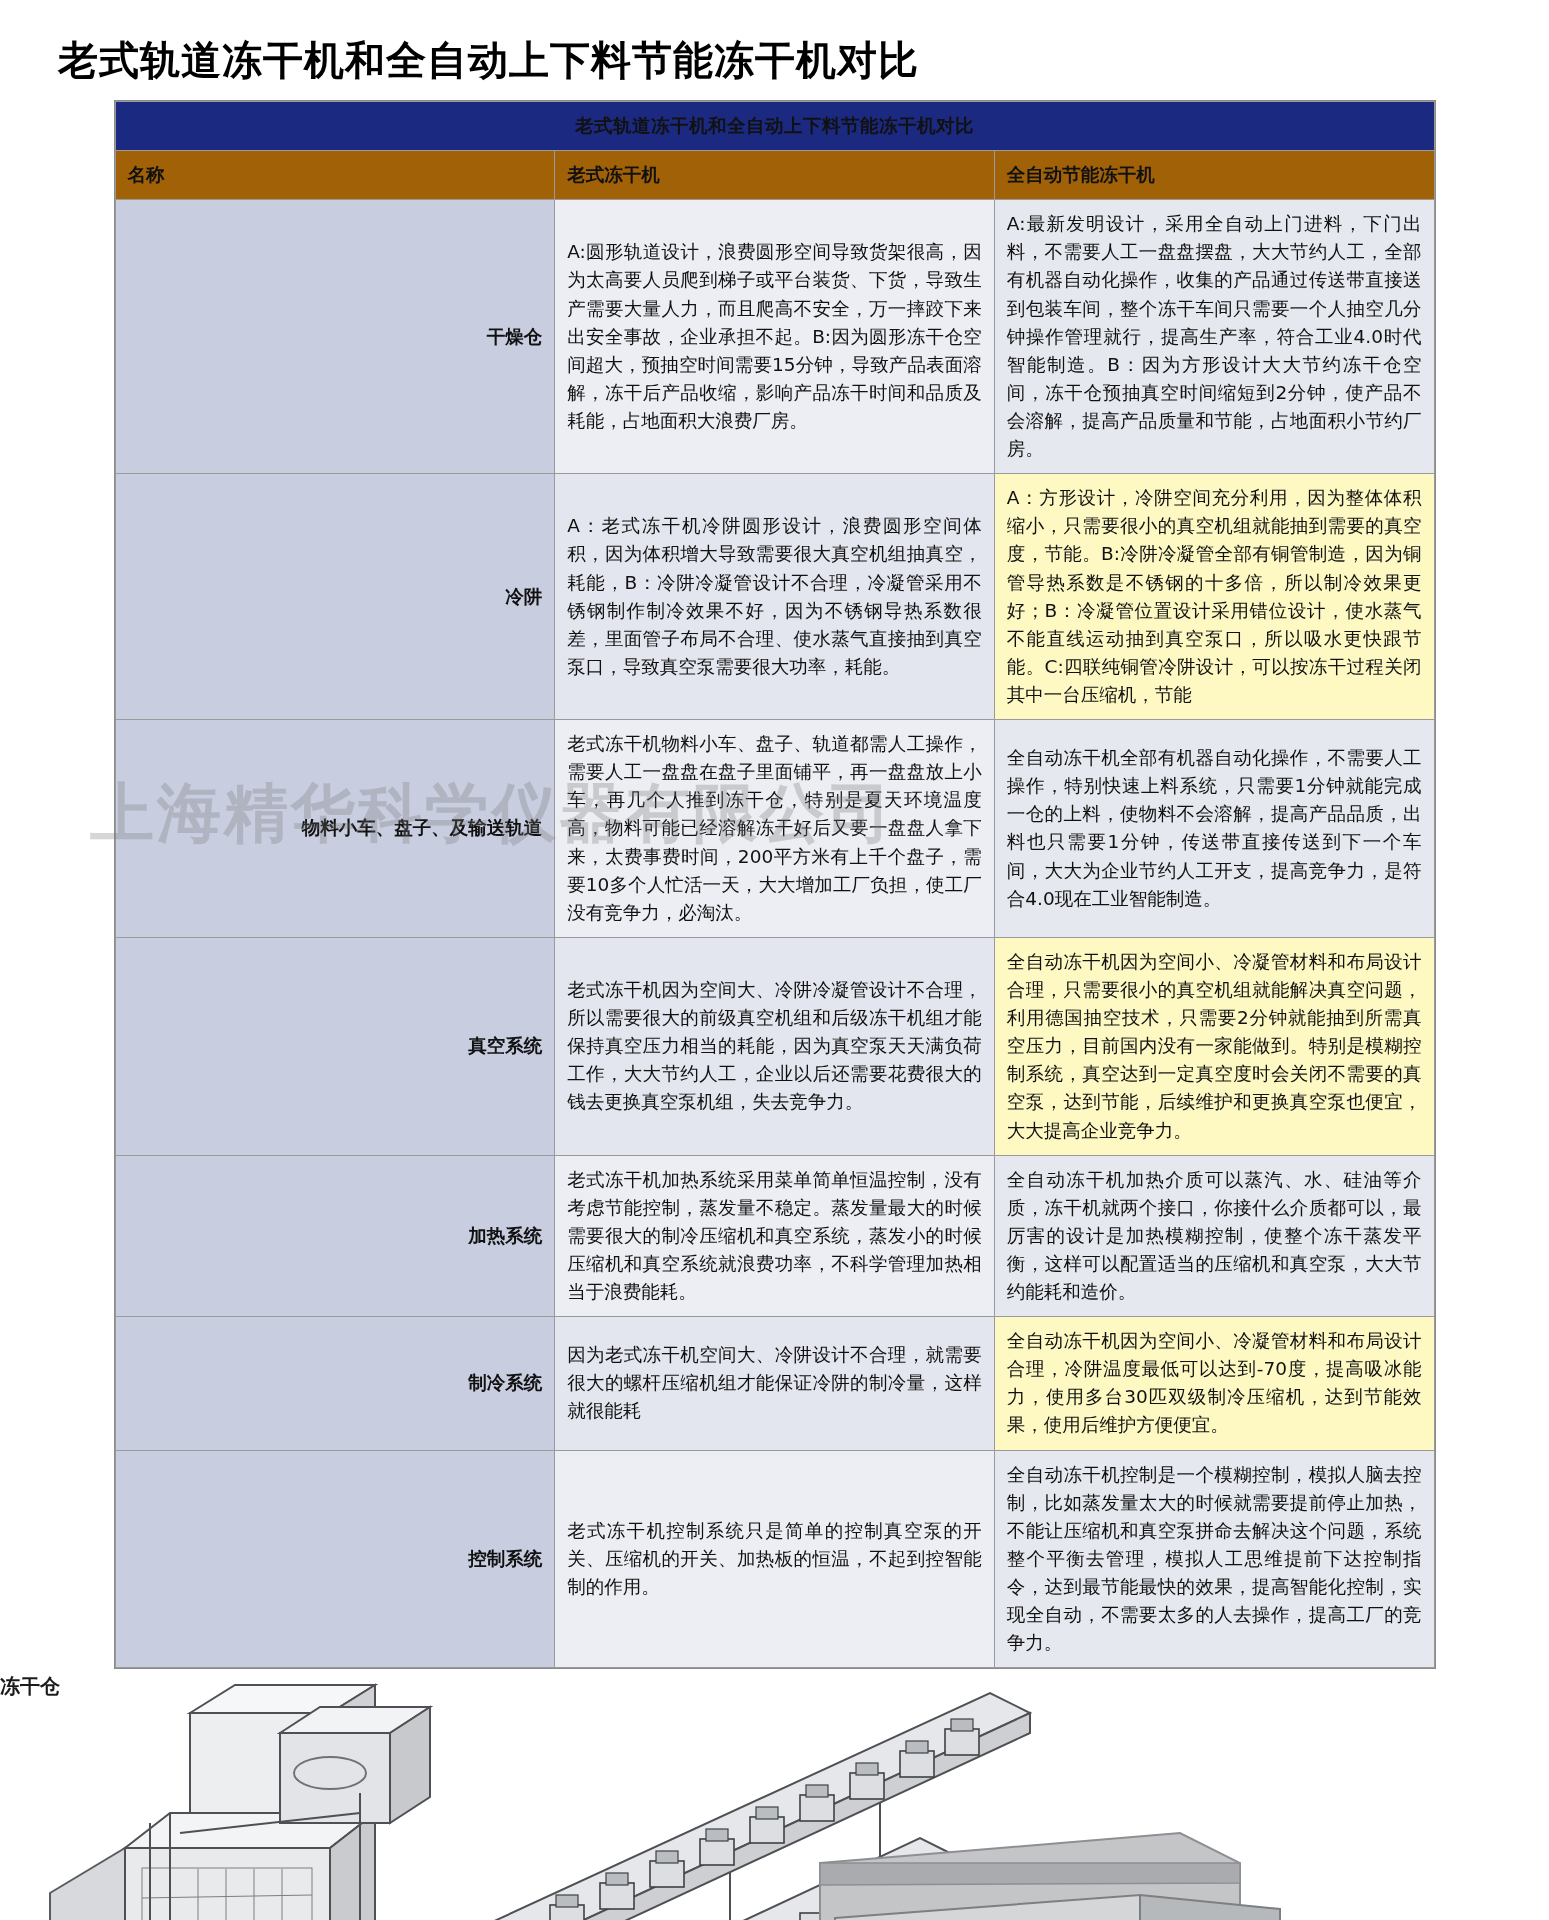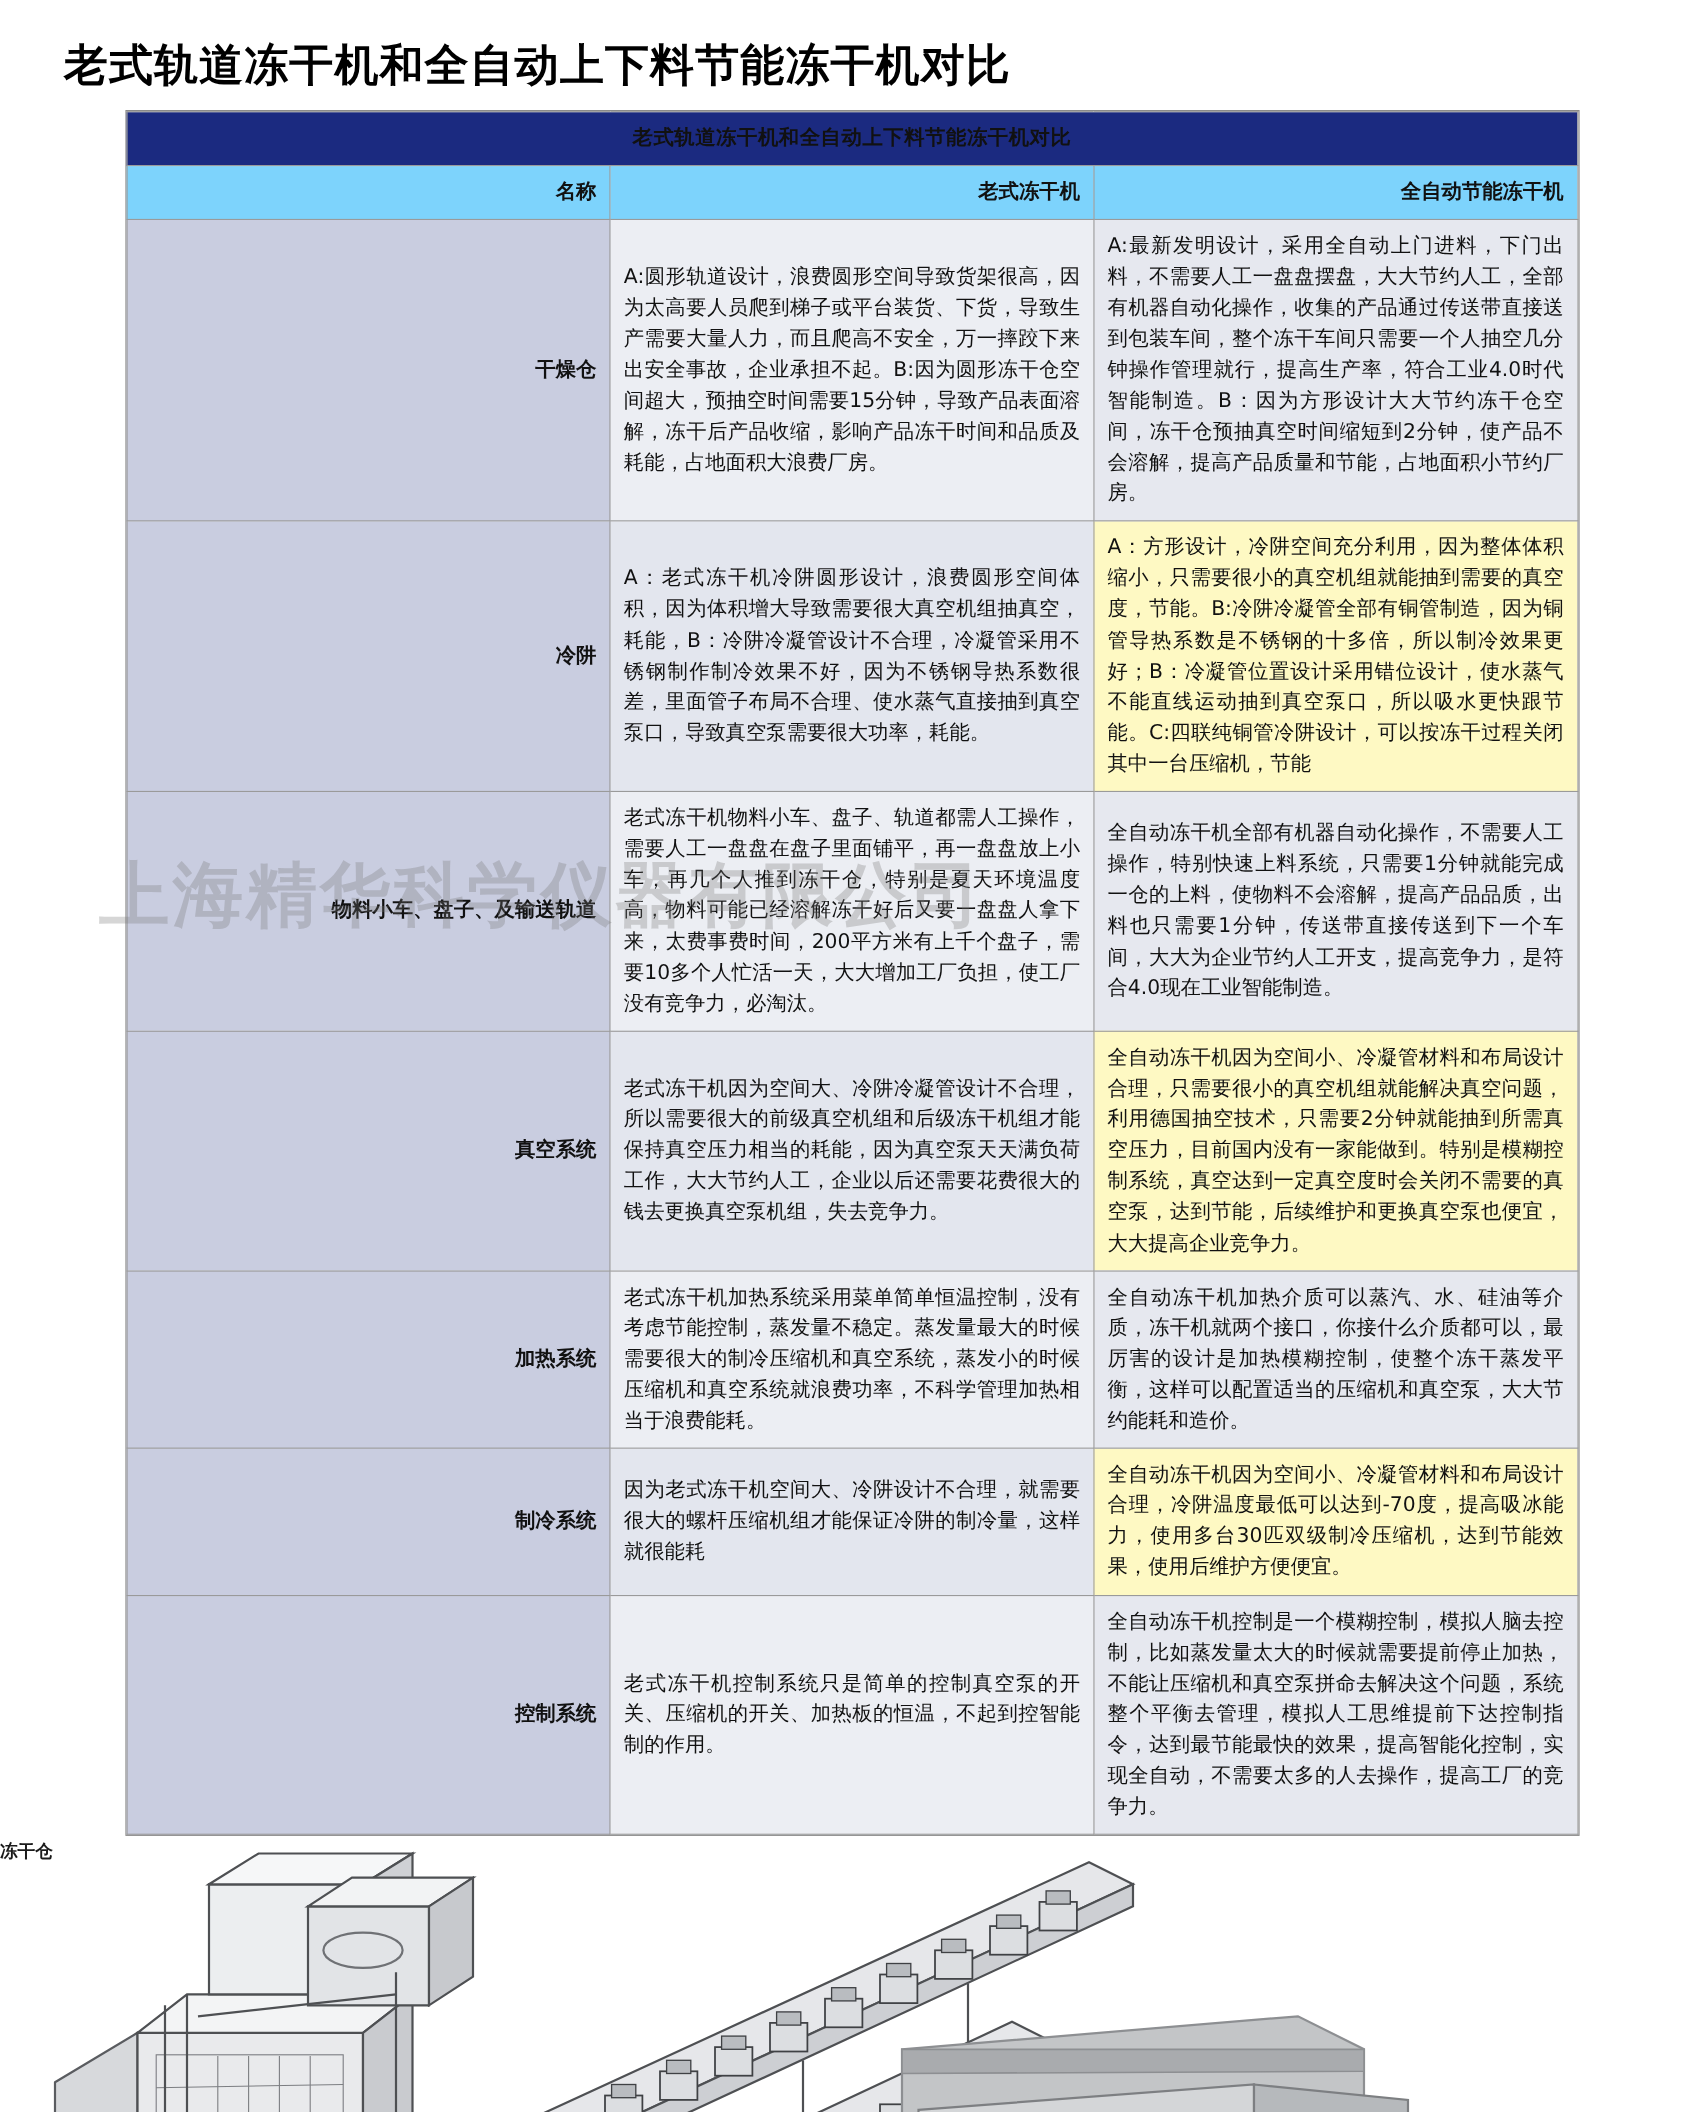--- a/index.html
+++ b/index.html
@@ -44,22 +44,22 @@
   .banner {
     background: #1b2a80;
     color: #ffffff;
     text-align: center;
     font-weight: bold;
     font-size: 19px;
     padding: 7px 0;
     letter-spacing: 0.5px;
   }
   .colhead td {
-    background: #7dd3fc;
-    text-align: right;
+    background: #a16207;
+    text-align: left;
     font-weight: bold;
     font-size: 19px;
     padding: 7px 0;
   }
   .rowname {
     background: #c9cde0;
     text-align: right;
     font-weight: bold;
     width: 118px;
     font-size: 19px;
@@ -94,21 +94,21 @@
   .illustration {
     position: relative;
     width: 1549px;
     height: 760px;
     margin-top: 4px;
     background: #ffffff;
     overflow: hidden;
   }
   .lbl {
     position: absolute;
-    font-size: 16px;
+    font-size: 20px;
     font-weight: bold;
     color: #1a1a1a;
   }
   svg { display:block; }
 </style>
 </head>
 <body>
 
 <div class="page-title">老式轨道冻干机和全自动上下料节能冻干机对比</div>
 

